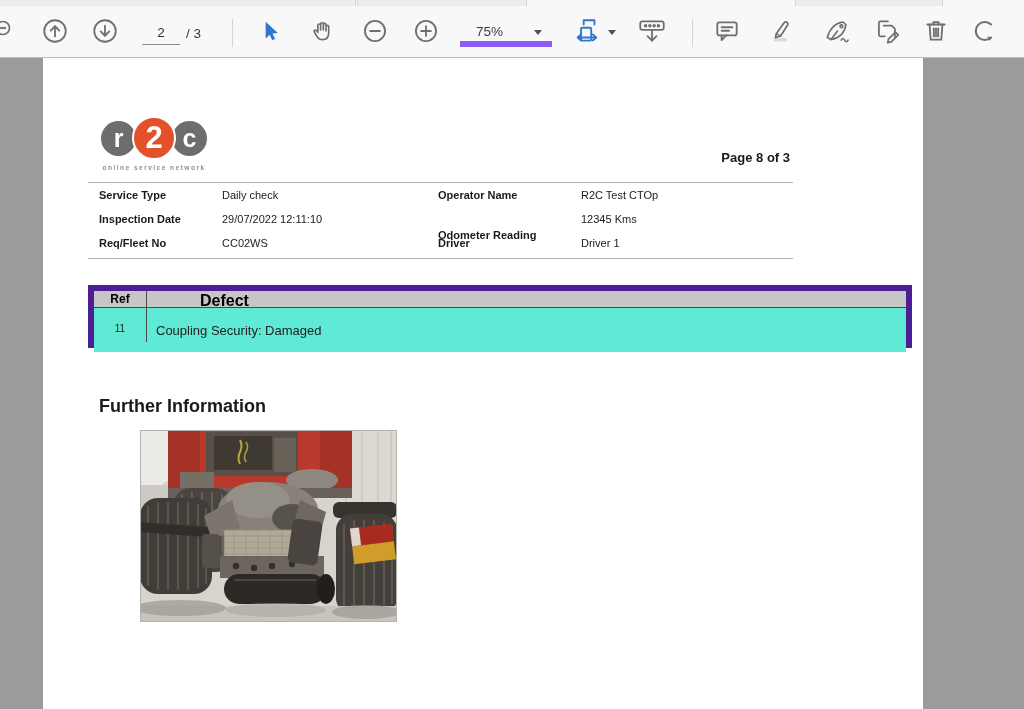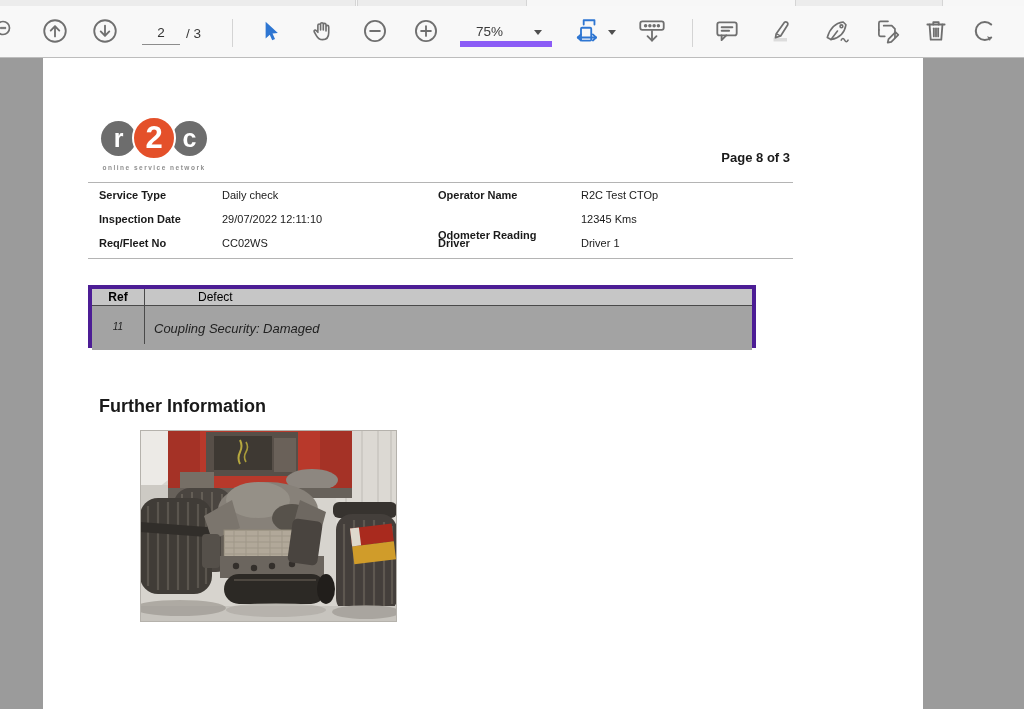--- a/index.html
+++ b/index.html
@@ -35,26 +35,26 @@
   .logo-tag { margin-top:4px; font-size:6.5px; font-weight:bold; letter-spacing:1.5px; color:#8f8f8f; text-align:center; width:106px; white-space:nowrap; }
 
   .page-indicator { position:absolute; right:133px; top:92px; font-size:13px; font-weight:bold; color:#1a1a1a; }
 
   .rule { position:absolute; left:45px; width:705px; height:1px; background:#b4b4b4; }
 
   .cell { position:absolute; font-size:11px; color:#1a1a1a; white-space:nowrap; }
   .cell.b { font-weight:bold; }
 
   
-  .dtable { position:absolute; left:45px; top:227px; width:668px; height:63px; border:4px solid #4c1d95; }
+  .dtable { position:absolute; left:45px; top:227px; width:824px; height:63px; border:6px solid #4c1d95; }
   .dt-div { position:absolute; left:52px; top:0; bottom:0; width:1px; background:#4a4a4a; }
   .dt-head { position:relative; height:17px; background:#c6c6c6; border-bottom:1px solid #4a4a4a; }
   .dt-head .h-ref { position:absolute; left:0; top:1px; width:52px; text-align:center; font-size:12px; font-weight:bold; }
-  .dt-head .h-def { position:absolute; left:62px; top:1px; font-size:12px; font-weight:normal;padding-left:44px; }
-  .dt-body { position:relative; height:44px; background:#a3a3a3;font-style:italic; }
+  .dt-head .h-def { position:absolute; left:62px; top:1px; font-size:16px; font-weight:bold;padding-left:44px; }
+  .dt-body { position:relative; height:44px; background:#5eead4; }
   .dt-body .b-ref { position:absolute; left:0; top:15px; width:52px; text-align:center; font-size:10px; color:#222; }
   .dt-body .b-def { position:absolute; left:62px; top:15px; font-size:13px; color:#222; }
 
   .further-heading { position:absolute; left:56px; top:338px; font-size:18px; font-weight:bold; color:#1a1a1a; }
 
   .photo { position:absolute; left:97px; top:372px; width:257px; height:192px; }
   .photo svg { display:block; width:100%; height:100%; }
 
   svg.ticon { display:block; }
 </style>

